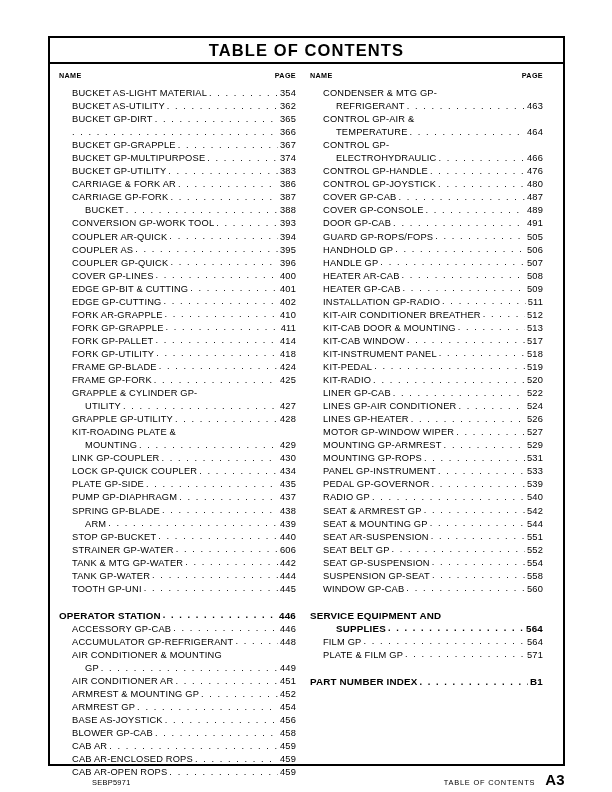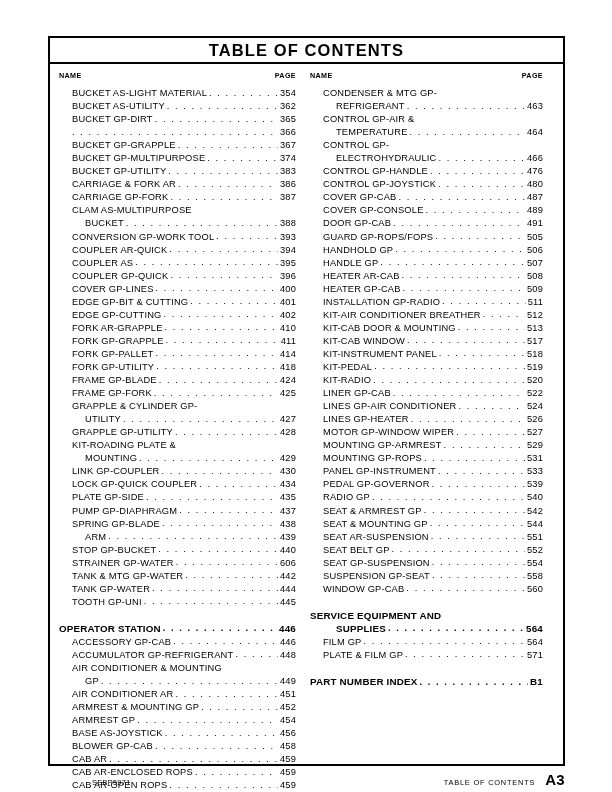--- a/index.html
+++ b/index.html
@@ -207,23 +207,20 @@
           <div class="entry lvl1">
             <span class="nm">CARRIAGE &amp; FORK AR</span>
             <span class="leader">. . . . . . . . . . . . . . . . . . . . . . . . . . . . . . . . . . . . . . . . . . . . . . . . . . . . . . . . . . . . . . . . . . . . . . . . . .</span>
             <span class="pg">386</span>
           </div>
           <div class="entry lvl1">
             <span class="nm">CARRIAGE GP-FORK</span>
             <span class="leader">. . . . . . . . . . . . . . . . . . . . . . . . . . . . . . . . . . . . . . . . . . . . . . . . . . . . . . . . . . . . . . . . . . . . . . . . . .</span>
             <span class="pg">387</span>
           </div>
-          <div class="entry lvl1 nowrapline">
-            <span class="nm">CLAM AS-MULTIPURPOSE</span>
-          </div>
           <div class="entry lvl2">
             <span class="nm">BUCKET</span>
             <span class="leader">. . . . . . . . . . . . . . . . . . . . . . . . . . . . . . . . . . . . . . . . . . . . . . . . . . . . . . . . . . . . . . . . . . . . . . . . . .</span>
             <span class="pg">388</span>
           </div>
           <div class="entry lvl1">
             <span class="nm">CONVERSION GP-WORK TOOL</span>
             <span class="leader">. . . . . . . . . . . . . . . . . . . . . . . . . . . . . . . . . . . . . . . . . . . . . . . . . . . . . . . . . . . . . . . . . . . . . . . . . .</span>
             <span class="pg">393</span>
           </div>

